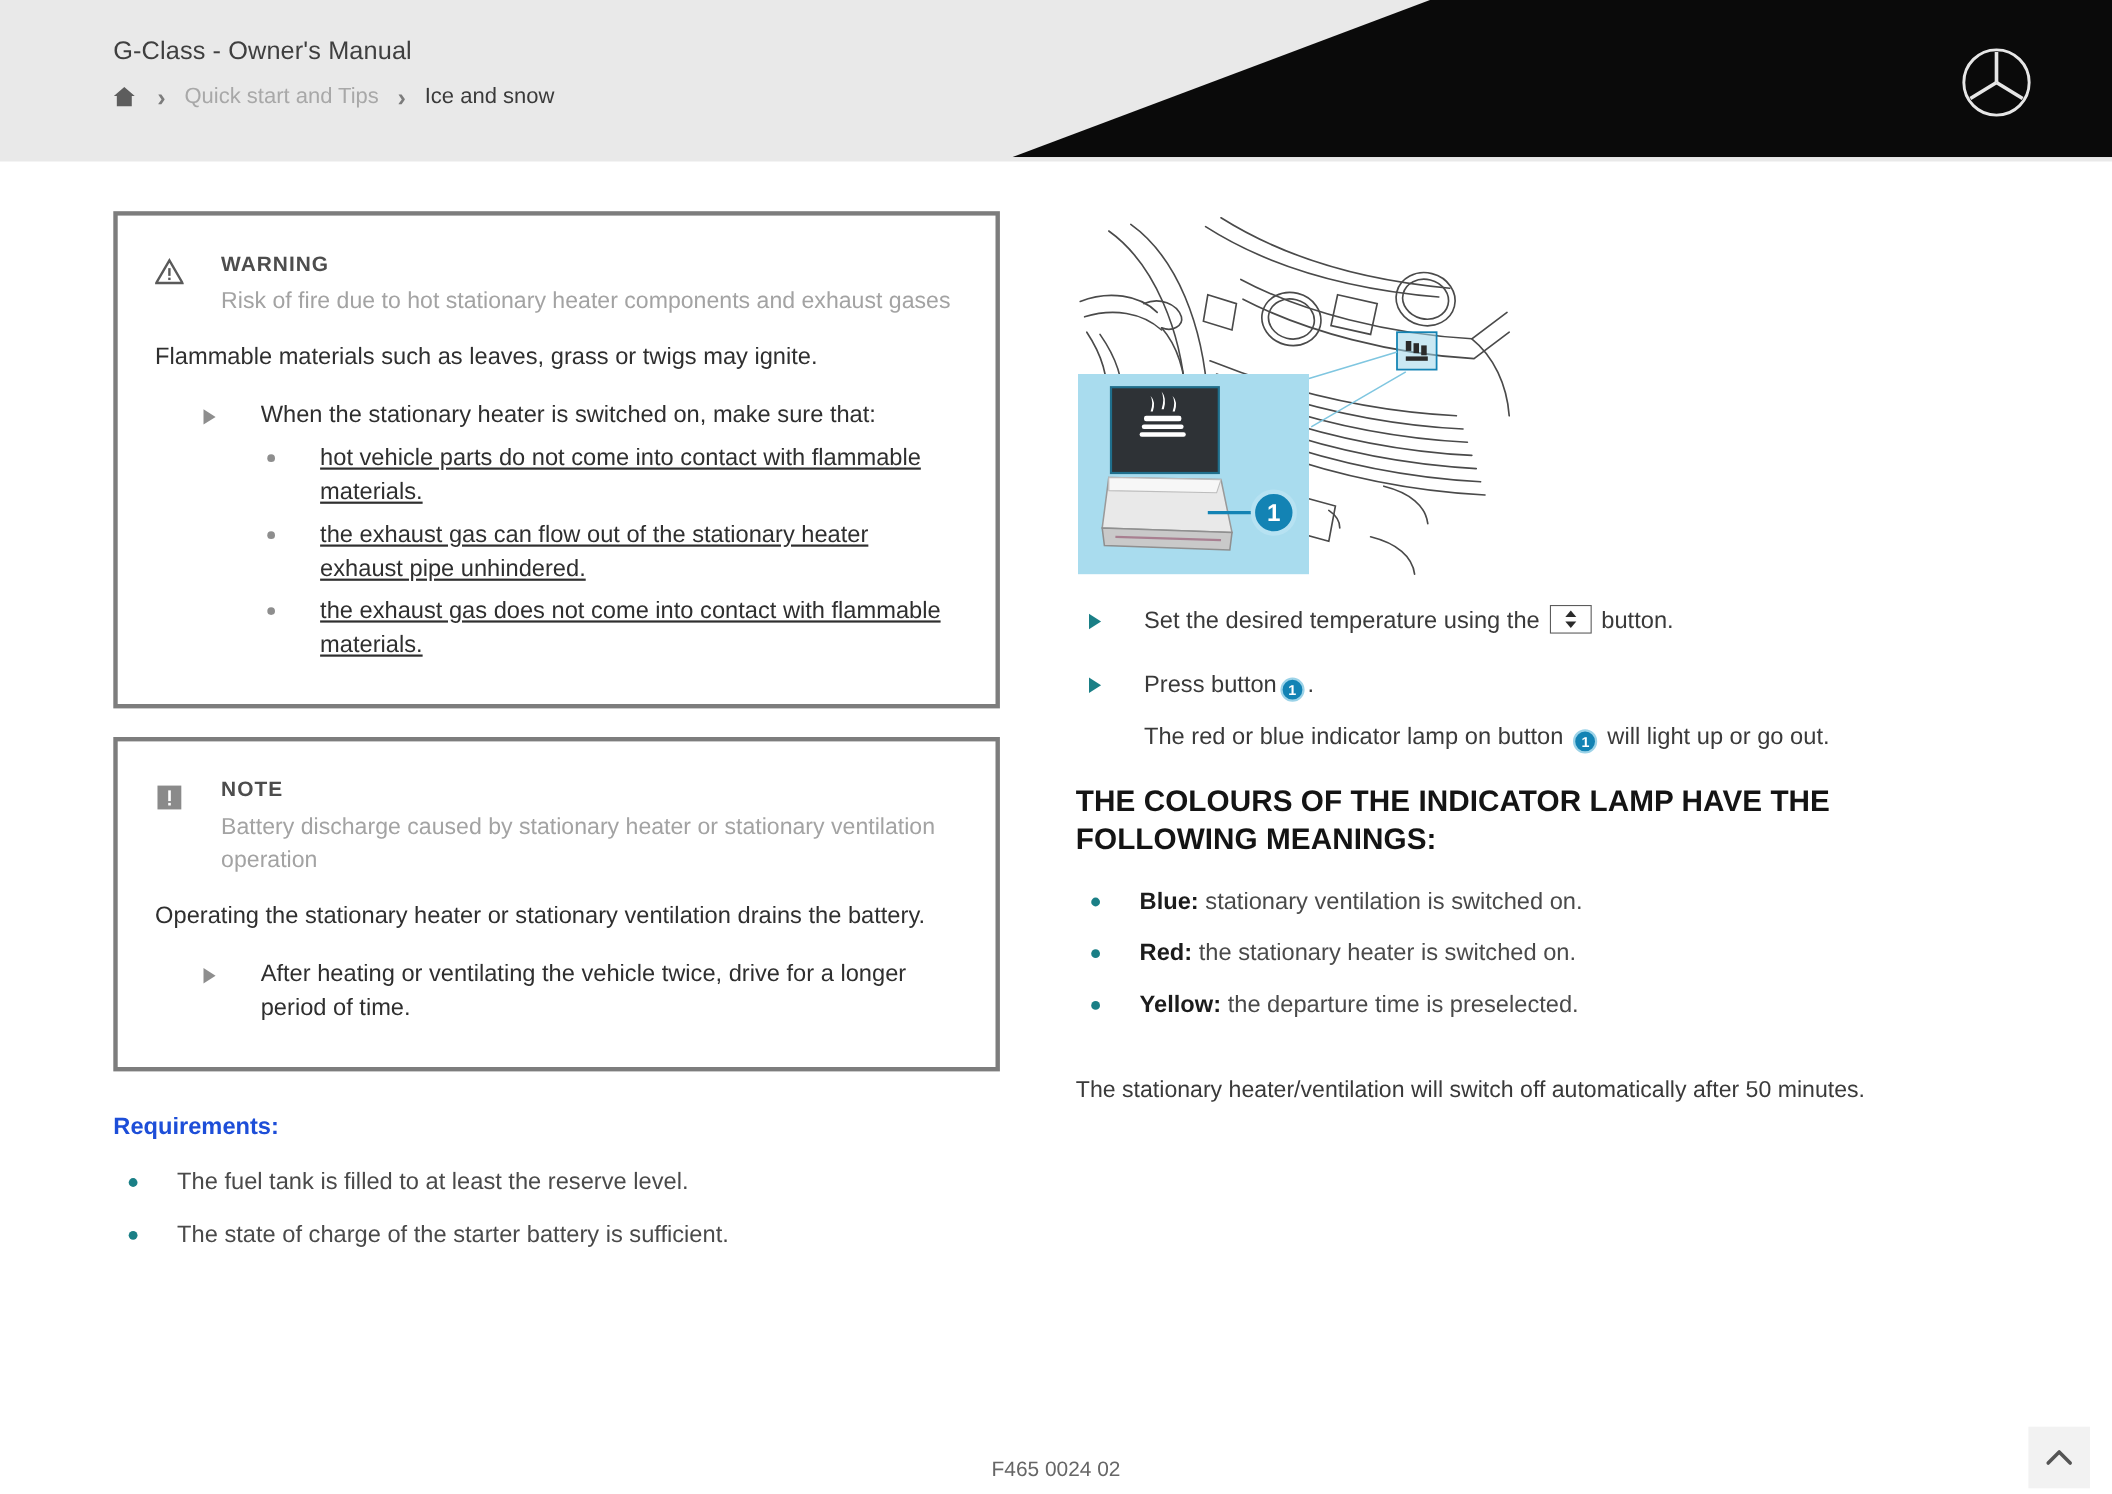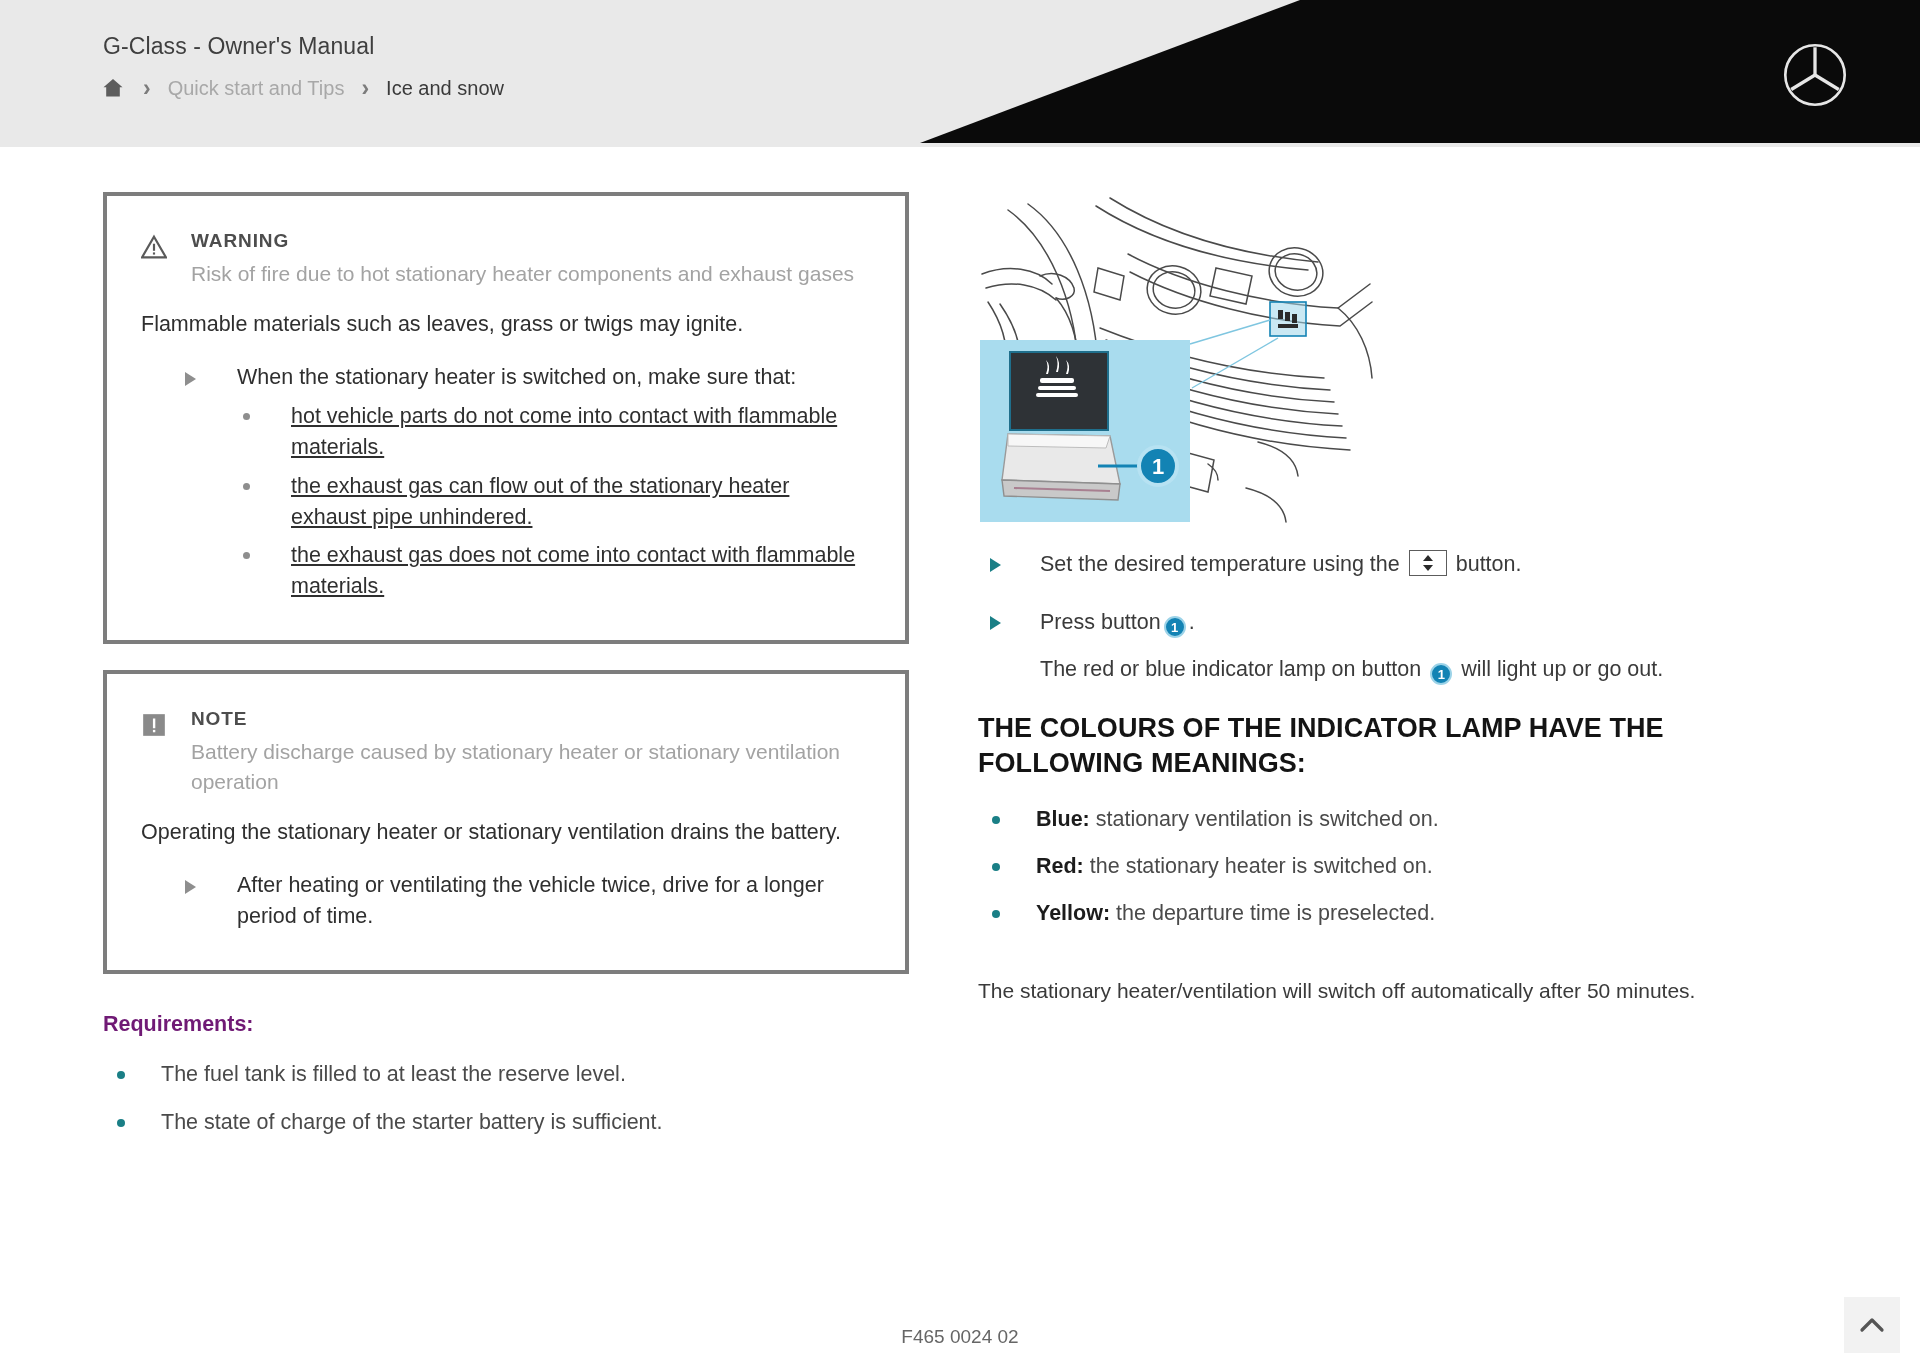--- a/index.html
+++ b/index.html
@@ -56,21 +56,21 @@
   .callout {
     border: 4px solid #7d7d7d;
     background: #ffffff;
     padding: 3px;
     margin-bottom: 26px;
   }
   .callout-inner {
     border: 1px solid #ffffff;
     padding: 30px 34px 26px 30px;
   }
-  .callout-head { display: flex; gap: 22px; align-items: flex-start; }
+  .callout-head { display: flex; gap: 32px; align-items: flex-start; }
   .callout-icon { flex: 0 0 auto; width: 28px; padding-top: 4px; }
   .callout-titleblock { flex: 1 1 auto; }
   .callout-title {
     font-size: 19px; font-weight: bold; color: #4d4d4d;
     letter-spacing: .9px; margin-bottom: 7px;
   }
   .callout-sub {
     font-size: 21px; color: #a3a3a3; line-height: 1.42;
   }
   .callout-body {
@@ -104,21 +104,21 @@
   }
   ul.lvl2 > li::before {
     content: "";
     position: absolute; left: 6px; top: 12px;
     width: 7px; height: 7px; border-radius: 50%;
     background: #8e8e8e;
   }
 
   
   #requirements-title {
-    font-size: 21.5px; font-weight: bold; color: #701a75;
+    font-size: 21.5px; font-weight: bold; color: #1d4ed8;
     margin-top: 38px;
   }
   ul.teal-bullets { list-style: none; margin-top: 22px; }
   ul.teal-bullets > li {
     position: relative;
     padding-left: 58px;
     font-size: 21.5px; color: #4a4a4a; line-height: 1.45;
     margin-bottom: 16px;
   }
   ul.teal-bullets > li::before {

